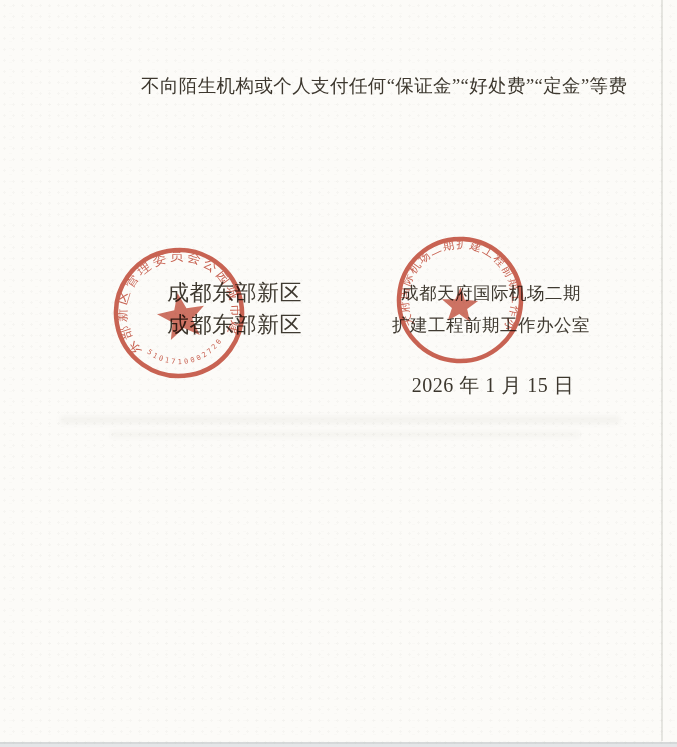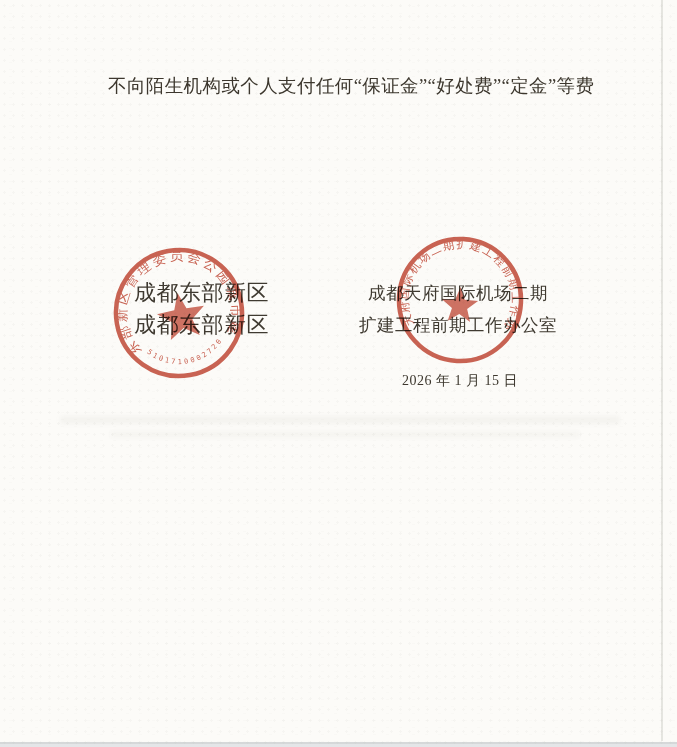--- a/index.html
+++ b/index.html
@@ -21,36 +21,36 @@
   }
   .body-text{
     position:absolute;left:108px;top:70px;width:480px;
     font-size:18.5px;line-height:33.5px;
     color:#3d382f;
     letter-spacing:0.4px;
     white-space:nowrap;
   }
   .body-text p{margin:0;}
   .body-text p.indent{text-indent:32px;}
-  .ink{mix-blend-mode:multiply;}
+  .ink{mix-blend-mode:multiply;margin-left:33px;}
   .issuer-left{
     position:absolute;left:134px;top:277px;
     font-size:22px;line-height:32px;
     color:#403b32;letter-spacing:0.5px;white-space:nowrap;
     z-index:3;
   }
   .issuer-right{
     position:absolute;left:336px;top:277px;width:244px;
     font-size:17.5px;line-height:32px;text-align:center;
     color:#403b32;letter-spacing:0.5px;white-space:nowrap;
     z-index:3;
   }
   .date-line{
     position:absolute;left:338px;top:372px;width:244px;
-    font-size:14px;text-align:center;color:#3d382f;
+    font-size:20px;text-align:center;color:#3d382f;
     letter-spacing:0.5px;z-index:3;
   }
   .seal{
     position:absolute;width:150px;height:150px;
     mix-blend-mode:multiply;
     z-index:2;
   }
   .seal-left{left:104px;top:238px;}
   .seal-right{left:385px;top:225px;}
   .ghost{

